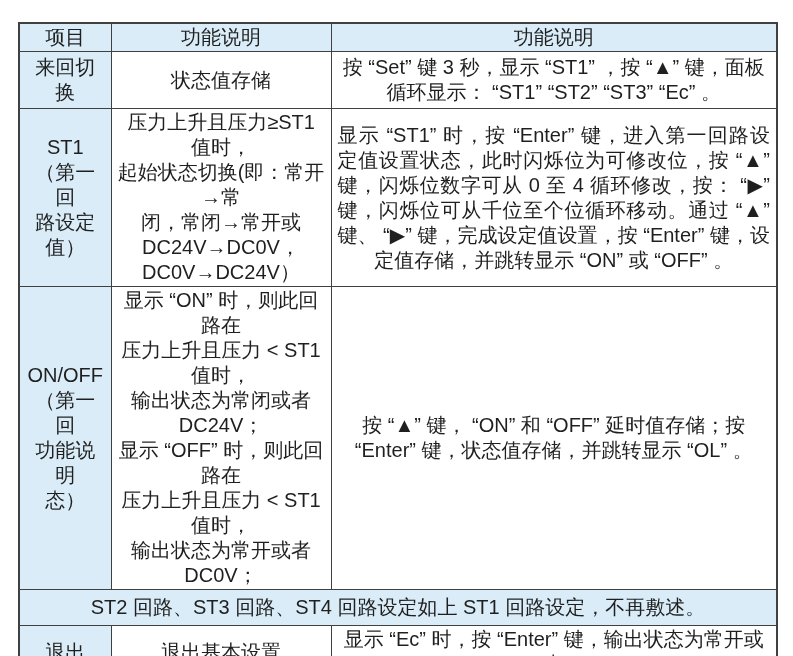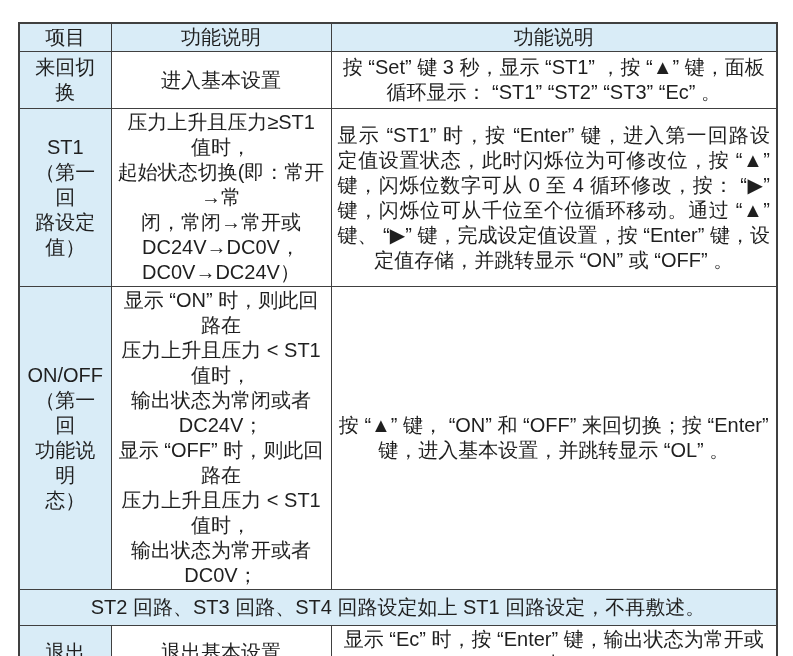--- a/index.html
+++ b/index.html
@@ -59,21 +59,21 @@
     <col class="col-op">
   </colgroup>
   <tbody>
     <tr class="h-header">
       <th class="blue c-center">项目</th>
       <th class="blue c-center">功能说明</th>
       <th class="blue c-center">功能说明</th>
     </tr>
     <tr class="h-basic">
       <td class="blue c-center">来回切换</td>
-      <td class="c-center">进入基本设置</td>
+      <td class="c-center">状态值存储</td>
       <td class="c-op-center">按 “Set” 键 3 秒，显示 “ST1” ，按 “▲” 键，面板循环显示： “ST1” “ST2” “ST3” “Ec” 。</td>
     </tr>
     <tr class="h-st1">
       <td class="blue c-center c-pre">ST1
 （第一回
 路设定
 值）</td>
       <td class="c-center c-pre">压力上升且压力≥ST1 值时，
 起始状态切换(即：常开→常
 闭，常闭→常开或
@@ -86,21 +86,21 @@
 （第一回
 功能说明
 态）</td>
       <td class="c-center c-pre">显示 “ON” 时，则此回路在
 压力上升且压力 &lt; ST1 值时，
 输出状态为常闭或者
 DC24V；
 显示 “OFF” 时，则此回路在
 压力上升且压力 &lt; ST1 值时，
 输出状态为常开或者 DC0V；</td>
-      <td class="c-op-center">按 “▲” 键， “ON” 和 “OFF” 来回切换；按 “Enter” 键，进入基本设置，并跳转显示 “OL” 。</td>
+      <td class="c-op-center">按 “▲” 键， “ON” 和 “OFF” 延时值存储；按 “Enter” 键，状态值存储，并跳转显示 “OL” 。</td>
     </tr>
     <tr class="h-note">
       <td class="blue c-center" colspan="3">ST2 回路、ST3 回路、ST4 回路设定如上 ST1 回路设定，不再敷述。</td>
     </tr>
     <tr class="h-exit">
       <td class="blue c-center">退出</td>
       <td class="c-center">退出基本设置</td>
       <td class="c-op-center">显示 “Ec” 时，按 “Enter” 键，输出状态为常开或者</td>
     </tr>
   </tbody>

